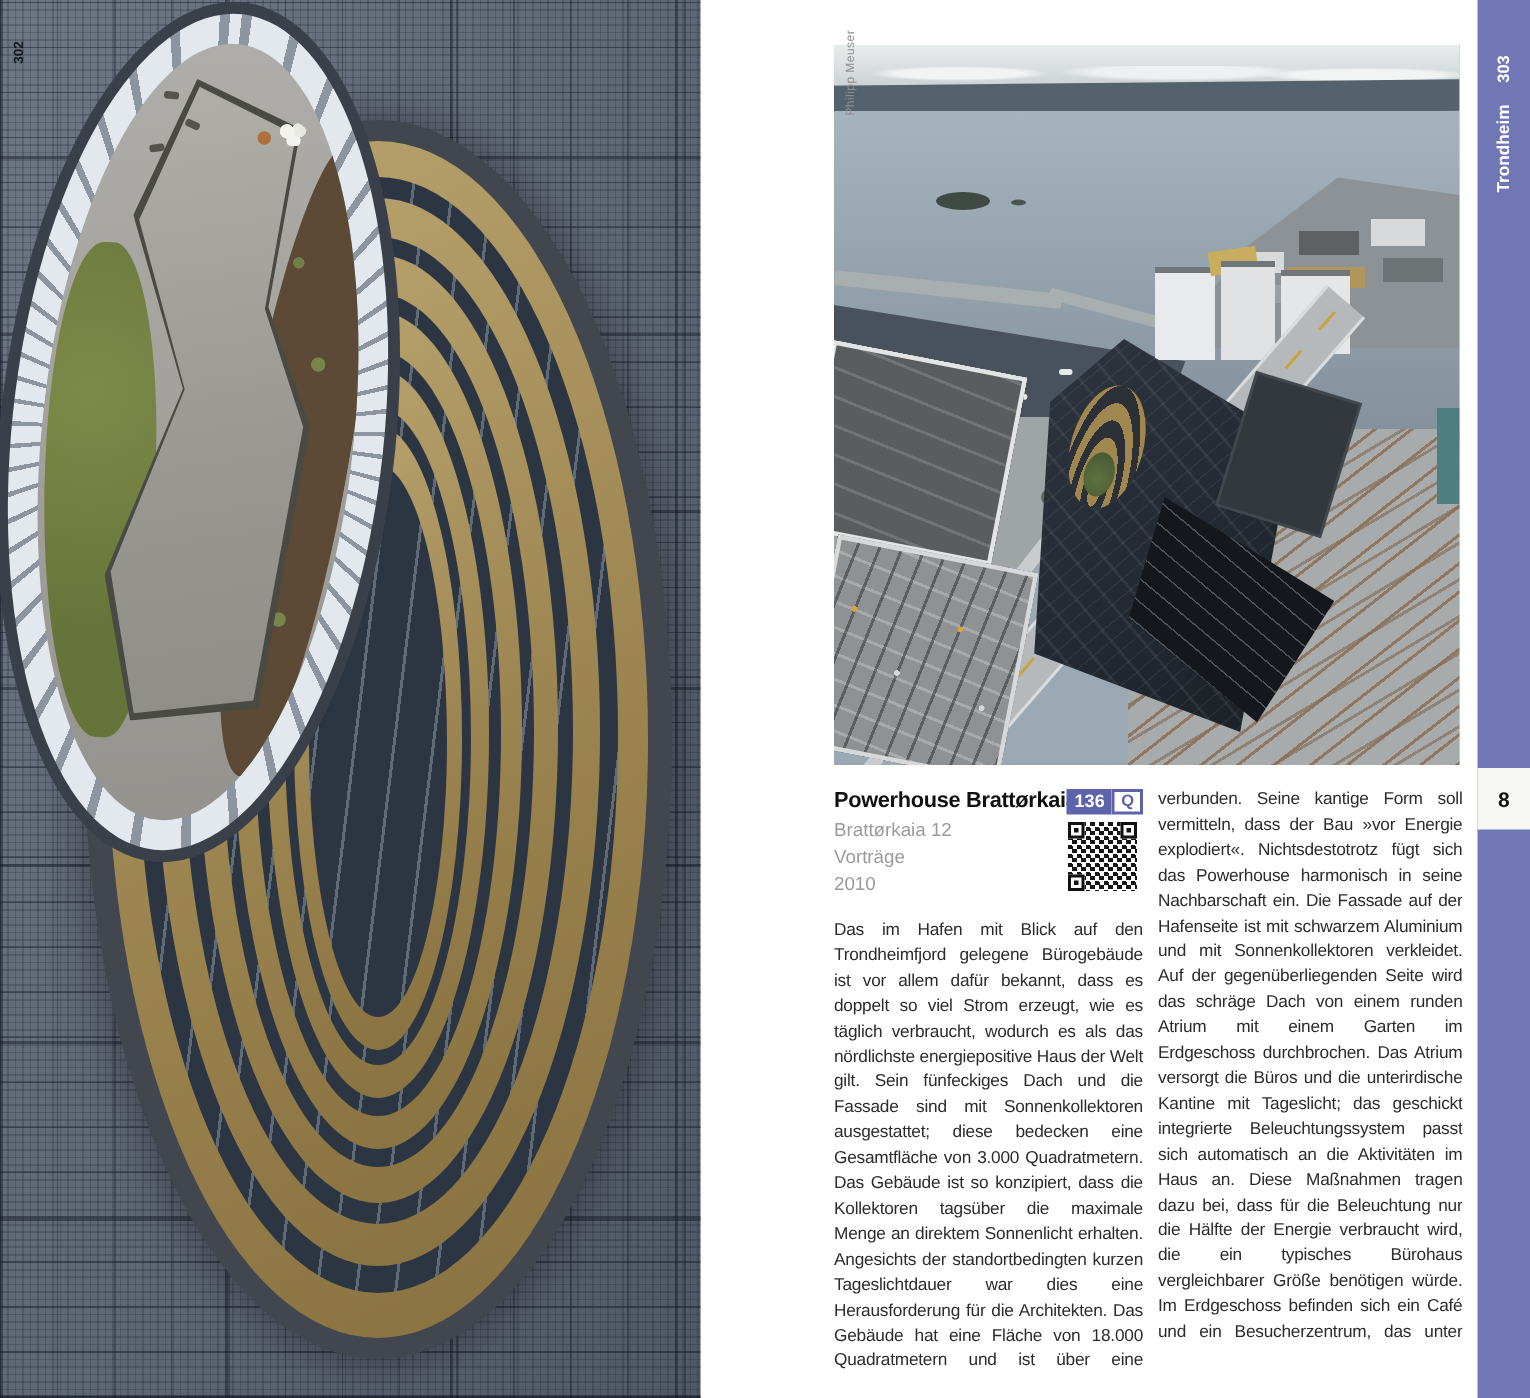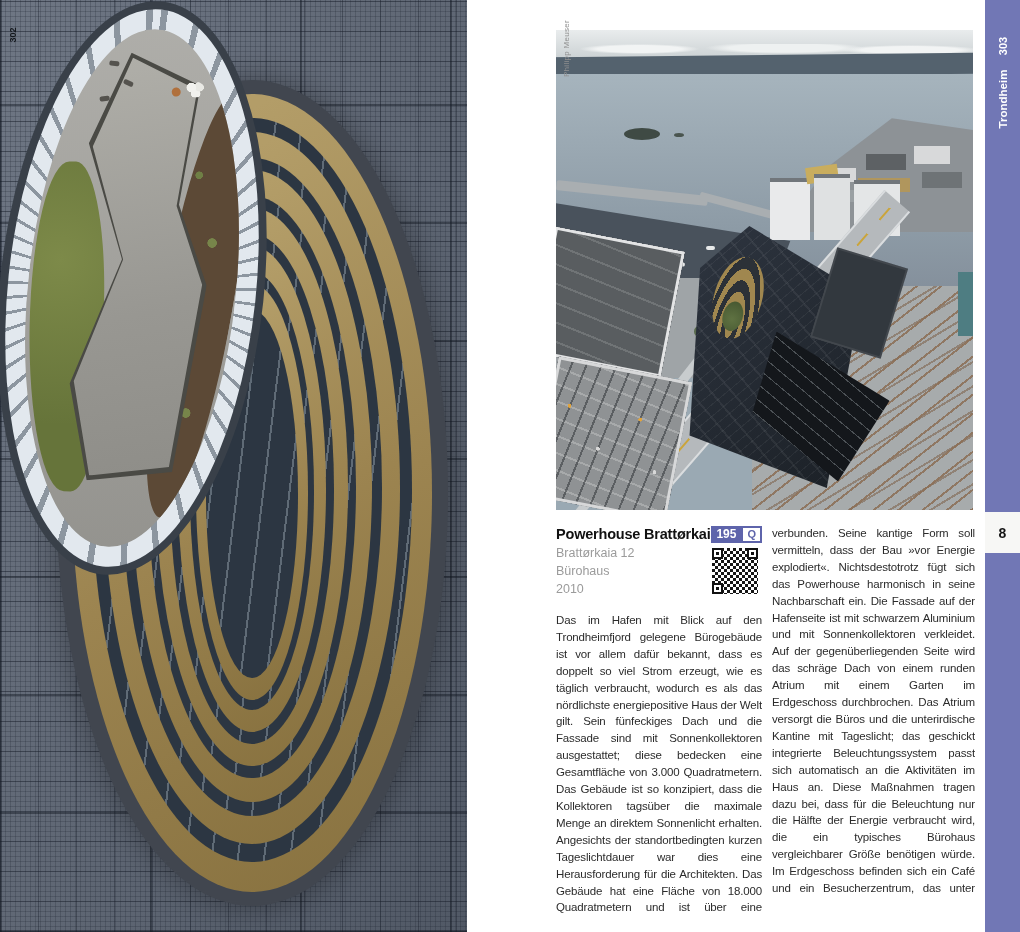--- a/index.html
+++ b/index.html
@@ -256,24 +256,24 @@
     <div class="abs teal"></div>
   </div>
 
   <span class="abs credit credit-right" style="left:538px;top:44px;">Philipp Meuser</span>
 
   <div class="abs info">
     <div class="col">
       <div class="entry-head">
         <div class="entry-title">Powerhouse Brattørkaia</div>
         <div class="entry-meta">Brattørkaia 12</div>
-        <div class="entry-meta">Bürohaus</div>
+        <div class="entry-meta">Vorträge</div>
         <div class="entry-meta">2010</div>
         <div class="badge">
-          <span class="b-num">195</span>
+          <span class="b-num">136</span>
           <span class="b-q">Q</span>
         </div>
         <div class="qr">
           <span class="f tl"></span>
             <span class="f tr"></span>
             <span class="f bl"></span>
         </div>
       </div>
       <div class="bodytext bt1">Das im Hafen mit Blick auf den Trondheimfjord gelegene Bürogebäude ist vor allem dafür bekannt, dass es doppelt so viel Strom erzeugt, wie es täglich verbraucht, wodurch es als das nördlichste energiepositive Haus der Welt gilt. Sein fünfeckiges Dach und die Fassade sind mit Sonnenkollektoren ausgestattet; diese bedecken eine Gesamtfläche von 3.000 Quadratmetern. Das Gebäude ist so konzipiert, dass die Kollektoren tagsüber die maximale Menge an direktem Sonnenlicht erhalten. Angesichts der standortbedingten kurzen Tageslichtdauer war dies eine Herausforderung für die Architekten. Das Gebäude hat eine Fläche von 18.000 Quadratmetern und ist über eine Fußgängerbrücke mit dem Bahnhof von Trondheim</div>
     </div>

